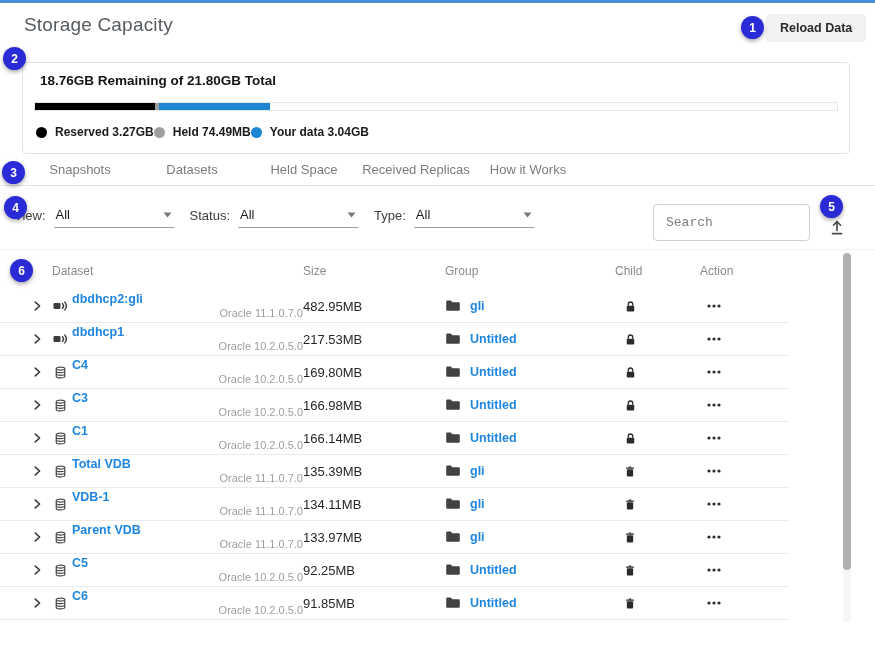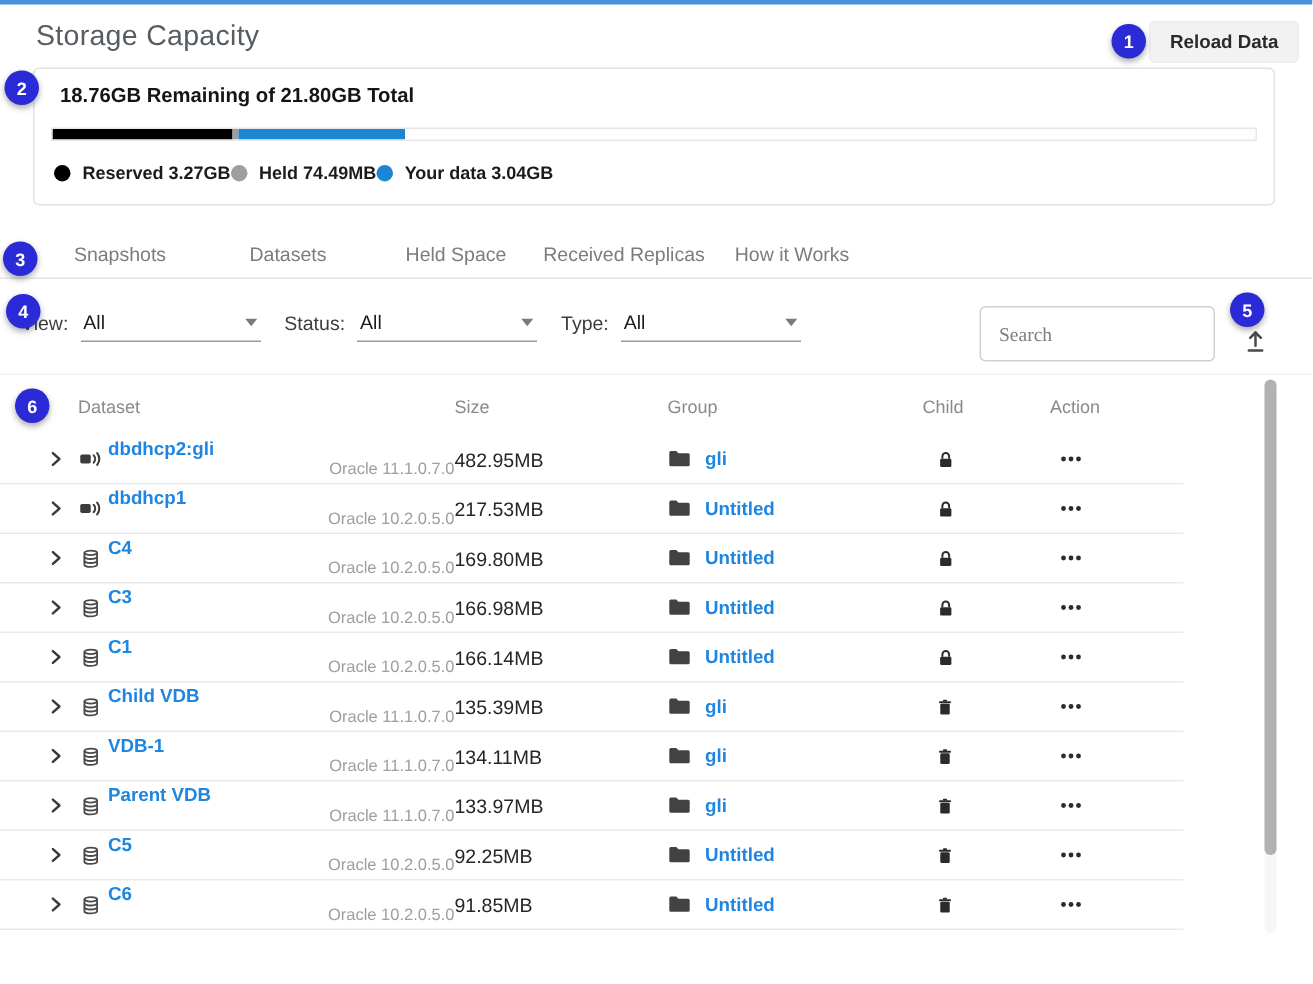--- a/index.html
+++ b/index.html
@@ -12,21 +12,21 @@
 
   
   .page-title { position:absolute; left:24px; top:14px; font-size:19px; color:#575c61; letter-spacing:.2px; }
   .reload-btn {
     position:absolute; left:766px; top:14px; height:28px; padding:0 13px;
     background:#f2f2f2; border:1px solid #ececec; border-radius:4px;
     font-family:inherit; font-size:12.5px; font-weight:bold; color:#2b2b2b; cursor:pointer;
   }
 
   
-  .cap-card { position:absolute; left:22px; top:45px; width:828px; height:92px;
+  .cap-card { position:absolute; left:22px; top:62px; width:828px; height:92px;
     border:1px solid #e2e2e2; border-radius:4px; background:#fff; }
   .cap-summary { position:absolute; left:17px; top:10px; font-size:13.5px; font-weight:bold; color:#151515; }
   .cap-bar { position:absolute; left:11px; right:11px; top:39px; height:9px;
     background:#fdfdfd; border:1px solid #e6e6e6; display:flex; overflow:hidden; }
   .cap-seg { height:100%; }
   .cap-legend { position:absolute; left:13px; top:62px; display:flex; align-items:center; }
   .leg-item { display:flex; align-items:center; gap:8px; }
   .leg-dot { width:11px; height:11px; border-radius:50%; }
   .leg-label { font-size:12px; font-weight:bold; color:#1b1b1b; }
 
@@ -37,21 +37,21 @@
 
   
   .filter-sep { position:absolute; left:0; top:249px; width:875px; height:1px; background:#f0f0f0; }
   .filters { position:absolute; left:14px; top:207px; display:flex; align-items:flex-end; }
   .f-group { display:flex; align-items:flex-end; margin-right:16px; }
   .f-label { font-size:13px; color:#3d3d3d; margin-right:8px; padding-bottom:5px; }
   .f-select { width:120px; border-bottom:1px solid #9a9a9a; display:flex; align-items:center;
     justify-content:space-between; padding:0 2px 5px 2px; cursor:pointer; }
   .f-value { font-size:13px; color:#1a1a1a; }
   .search-box { position:absolute; left:653px; top:204px; width:157px; height:37px;
-    border:1px solid #cfcfcf; border-radius:4px; padding:0 12px; font-family:Liberation Serif, serif;
+    border:1px solid #cfcfcf; border-radius:4px; padding:0 12px; font-family:Liberation Mono, monospace;
     font-size:13px; color:#333; outline:none; }
   .search-box::placeholder { color:#7d7d7d; }
   .upload-btn { position:absolute; left:827px; top:217px; width:20px; height:20px; cursor:pointer; }
 
   
   .grid-row { display:grid; grid-template-columns:24px 24px 231px 142px 170px 85px 1fr;
     padding:0 32px 0 24px; align-items:center; }
   .thead { position:absolute; left:0; top:252px; width:875px; height:38px; }
   .th { font-size:12px; color:#8a8a8a; }
   .th-dataset { grid-column:2 / 4; margin-left:4px; }
@@ -454,21 +454,21 @@
       <span>
         <svg width="15" height="15" viewBox="0 0 16 16" fill="none" stroke="#4a4a4a" stroke-width="1.3">
           <ellipse cx="8" cy="3.8" rx="4.5" ry="1.6"></ellipse>
           <path d="M3.5 3.8 V12.2 a4.5 1.6 0 0 0 9 0 V3.8"></path>
           <path d="M3.5 6.6 a4.5 1.6 0 0 0 9 0"></path>
           <path d="M3.5 9.4 a4.5 1.6 0 0 0 9 0"></path>
         </svg>
       </span>
     </div>
     <div class="c-name">
-      <a class="dname">Child VDB</a>
+      <a class="dname">Total VDB</a>
       <div class="dsub">Oracle 11.1.0.7.0</div>
     </div>
     <div class="c-size">135.39MB</div>
     <div class="c-group">
       <span>
         <svg width="16" height="14" viewBox="0 0 16 14">
             <path d="M1.2 2.6 a1 1 0 0 1 1 -1 h3.7 l1.4 1.6 h6.5 a1 1 0 0 1 1 1 v6.6 a1 1 0 0 1 -1 1 H2.2 a1 1 0 0 1 -1 -1 z" fill="#424242"></path>
           </svg>
       </span>
       <a class="glink">gli</a>

